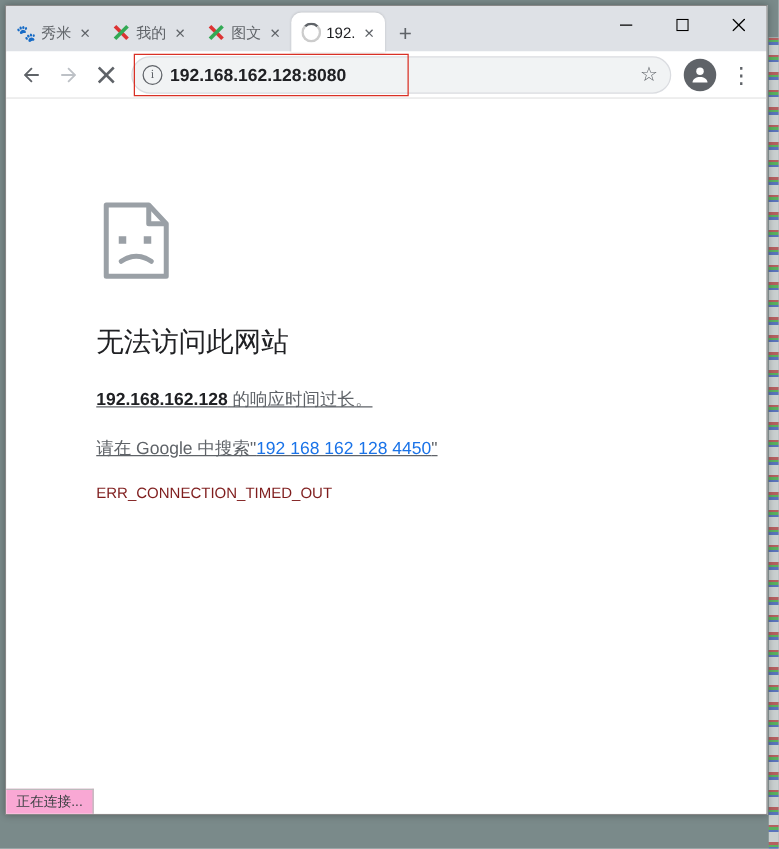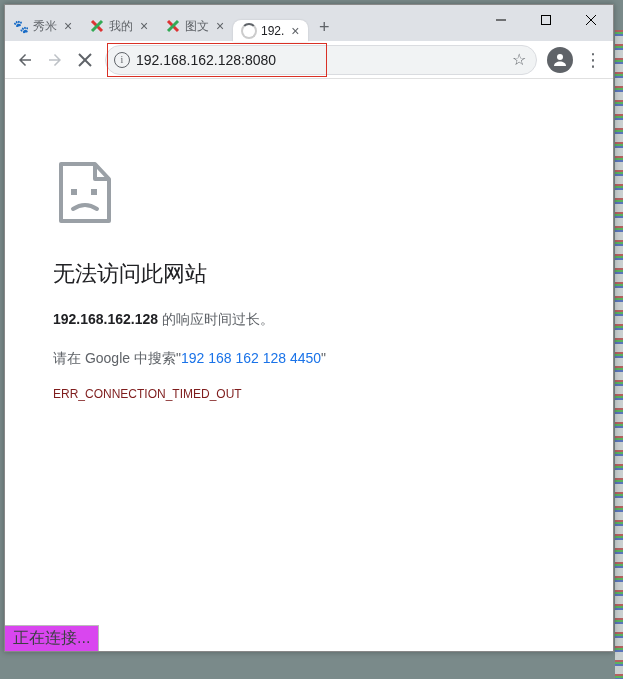--- a/index.html
+++ b/index.html
@@ -27,21 +27,21 @@
   .tab {
     display:flex; align-items:center;
     height:30px; padding:0 6px 0 8px;
     font-size:12px; color:#5f6368;
     max-width:90px; min-width:70px;
     position:relative; gap:4px;
   }
   .tab.active {
     background:#fff; color:#202124;
     border-radius:8px 8px 0 0;
-    height:22px; margin-bottom:-1px;
+    height:32px; margin-bottom:-1px;
     box-shadow:0 0 2px rgba(0,0,0,.15);
   }
   .tab .favicon {
     width:16px; height:16px; flex:0 0 16px;
     display:flex; align-items:center; justify-content:center;
     font-size:13px; line-height:1;
   }
   .tab .title {
     flex:1; overflow:hidden; white-space:nowrap;
     text-overflow:ellipsis;
@@ -92,21 +92,21 @@
     padding:0 8px; gap:6px;
   }
   .omnibox .info {
     width:16px;height:16px;flex:0 0 16px;
     border:1.5px solid #5f6368;border-radius:50%;
     display:flex;align-items:center;justify-content:center;
     font-size:10px;color:#5f6368;font-family:serif;
   }
   .omnibox input {
     flex:1; border:0; background:transparent; outline:none;
-    font-size:14px; color:#202124;
+    font-size:14px; color:#202124;font-weight:bold;
   }
   .omnibox .star {
     font-size:16px;color:#5f6368;cursor:pointer;
     flex:0 0 16px;
   }
   .highlight-box {
     position:absolute; left:2px; top:-2px;
     width:220px; height:34px;
     border:1.5px solid #d93025;
     pointer-events:none;
@@ -118,44 +118,44 @@
   }
   .profile svg{display:block}
   .menu {
     width:28px;height:28px;display:flex;
     align-items:center;justify-content:center;
     color:#5f6368;cursor:pointer;font-size:18px;
   }
   
   .content {
     flex:1; background:#fff; position:relative;
-    padding:80px 60px 0 48px;
+    padding:80px 60px 0 72px;
     color:#202124;
   }
   .sadfile {
     width:70px;height:70px;margin-bottom:30px;
   }
   .err-title {
     font-size:22px; color:#202124;
     font-weight:400; margin-bottom:20px;
   }
   .err-line {
     font-size:14px; color:#5f6368;
-    margin-bottom:18px; line-height:1.5;
+    margin-bottom:18px; line-height:1.5;text-decoration:underline;
   }
   .err-line b { color:#202124; font-weight:600; }
   .err-line a { color:#1a73e8; text-decoration:none; }
   .err-code {
     font-size:12px; color:#7f1d1d;
   }
   
   .statusbar {
     position:absolute; left:0; bottom:0;
-    background:#d946ef; border:1px solid #bbb;
-    font-size:16px; color:#3c4043;
+    background:#f9a8d4; border:1px solid #bbb;
+    font-size:11px; color:#3c4043;
     padding:2px 8px; max-width:200px;
     border-left:none; border-bottom:none;
   }
   
   .sidecode {
     position:absolute; right:0; top:30px; bottom:0;
     width:8px; background:repeating-linear-gradient(
       to bottom, #d44 0 2px, #4c4 2px 4px, #46d 4px 6px, #fff 6px 14px
     );
     opacity:.6;

